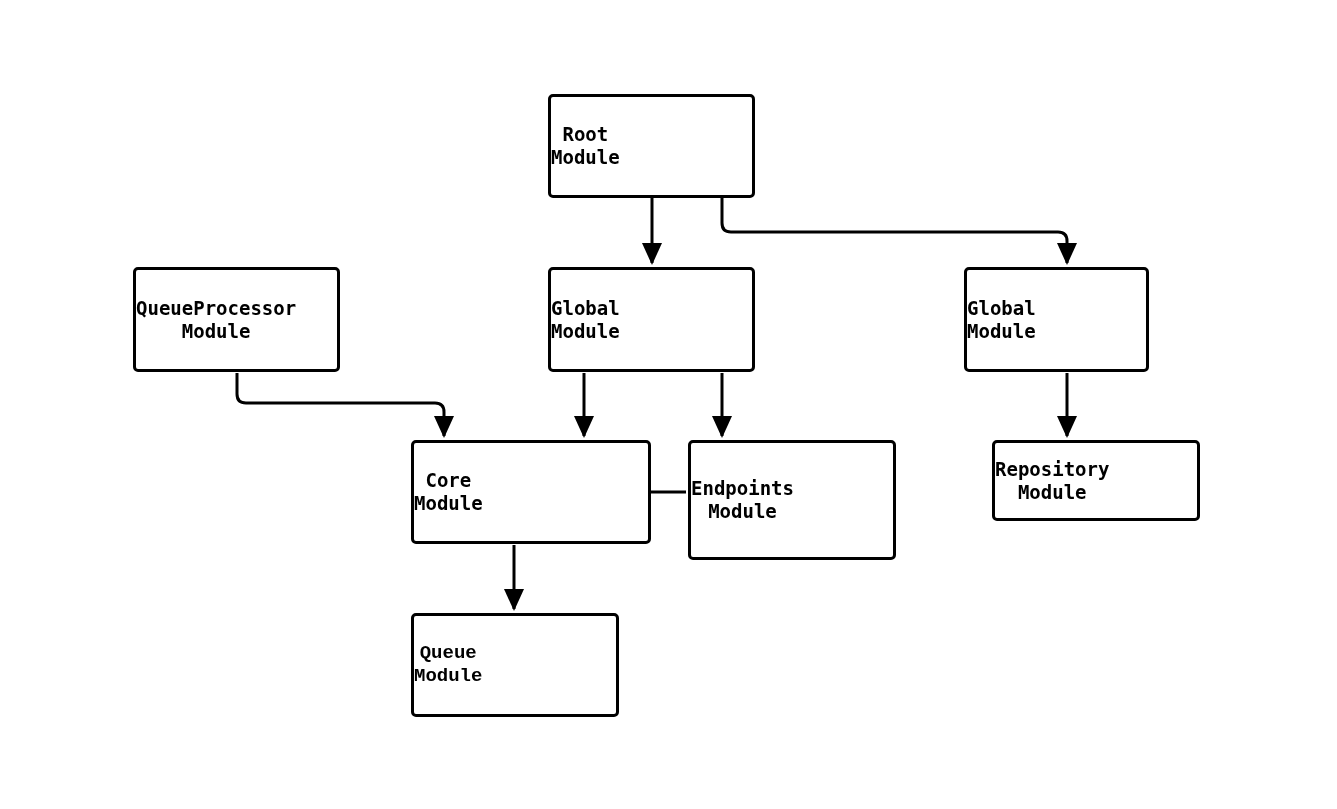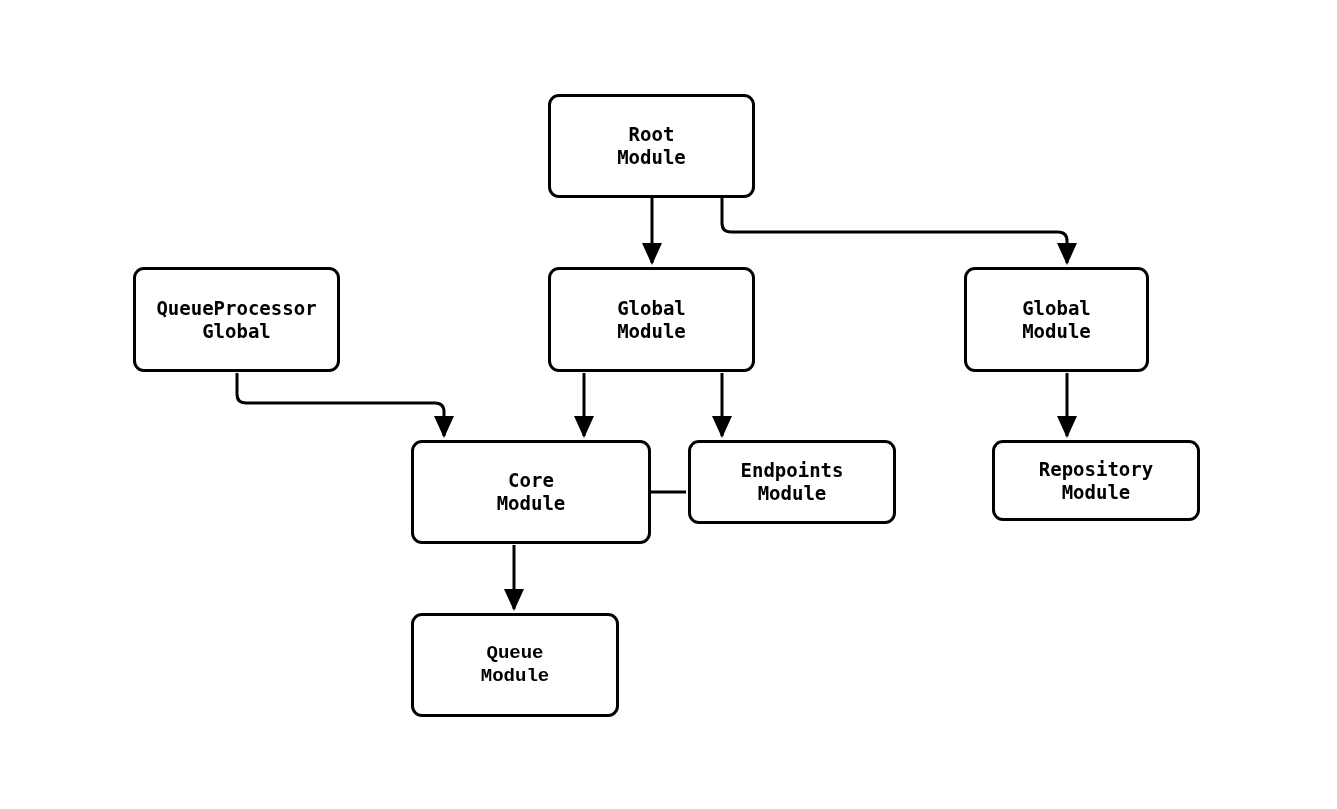--- a/index.html
+++ b/index.html
@@ -26,24 +26,23 @@
     fill: none;
     stroke: #000000;
     stroke-width: 3;
     stroke-linecap: butt;
   }
   .node {
     position: absolute;
     box-sizing: border-box;
     background: #ffffff;
     border: 3px solid #000000;
-    border-radius: 11px;
+    border-radius: 5px;
     display: flex;
     align-items: center;
-    justify-content: center;
   }
   .node-label {
     white-space: pre-line;
     text-align: center;
     font-weight: bold;
     font-size: 19px;
     line-height: 23px;
     color: #000000;
   }
 </style>
@@ -68,35 +67,35 @@
         <path d="M514,545 L514,609" class="edge" marker-end="url(#arrowhead)"></path>
       </g>
   </svg>
   <div id="nodes">
       <div class="node" style="left: 548px; top: 94px; width: 207px; height: 104px;">
         <div class="node-label">Root
 Module</div>
       </div>
       <div class="node" style="left: 133px; top: 267px; width: 207px; height: 105px;">
         <div class="node-label">QueueProcessor
-Global</div>
+Module</div>
       </div>
       <div class="node" style="left: 548px; top: 267px; width: 207px; height: 105px;">
         <div class="node-label">Global
 Module</div>
       </div>
       <div class="node" style="left: 964px; top: 267px; width: 185px; height: 105px;">
         <div class="node-label">Global
 Module</div>
       </div>
       <div class="node" style="left: 411px; top: 440px; width: 240px; height: 104px;">
         <div class="node-label">Core
 Module</div>
       </div>
-      <div class="node" style="left: 688px; top: 440px; width: 208px; height: 84px;">
+      <div class="node" style="left: 688px; top: 440px; width: 208px; height: 120px;">
         <div class="node-label">Endpoints
 Module</div>
       </div>
       <div class="node" style="left: 992px; top: 440px; width: 208px; height: 81px;">
         <div class="node-label">Repository
 Module</div>
       </div>
       <div class="node" style="left: 411px; top: 613px; width: 208px; height: 104px; font-family: Liberation Mono, monospace;">
         <div class="node-label">Queue
 Module</div>

